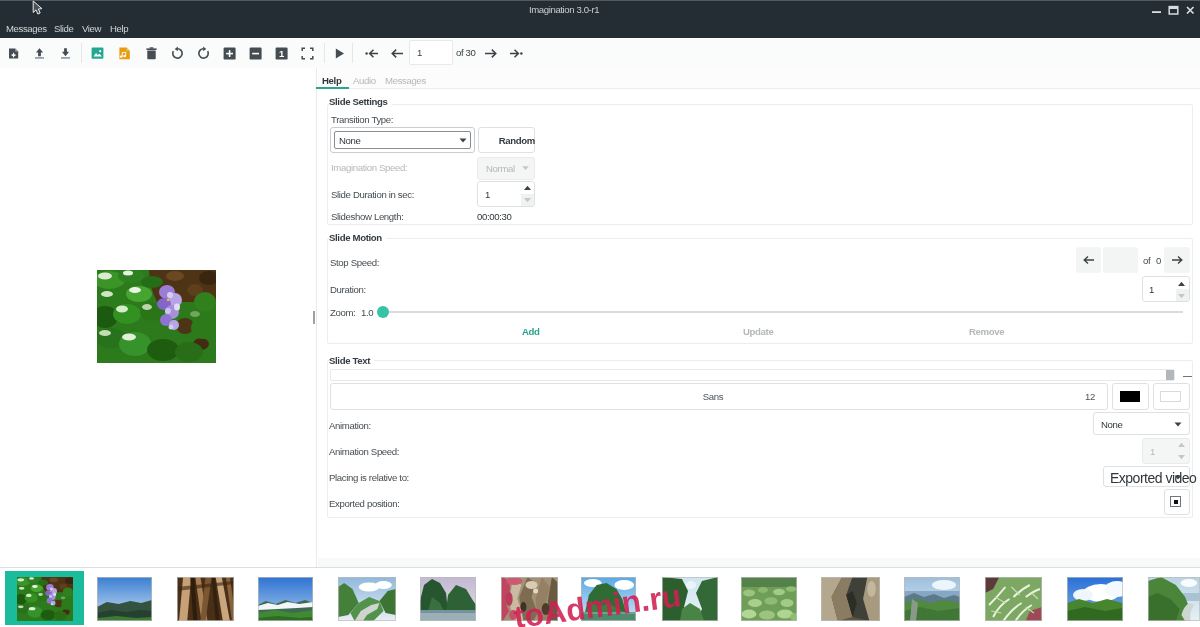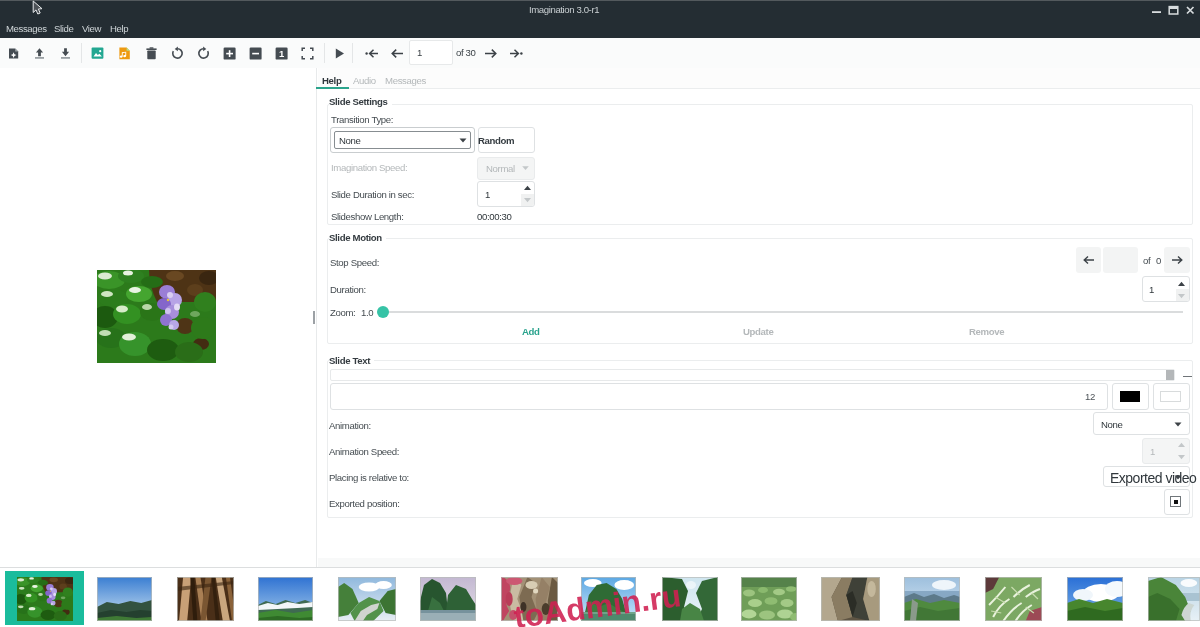--- a/index.html
+++ b/index.html
@@ -118,21 +118,21 @@
 <div class="frame" style="left:327px;top:104px;width:866px;height:121px"></div>
 <div class="flbl" style="left:329px;top:97px">Slide Settings</div>
 <div class="lb" style="left:331px;top:115px">Transition Type:</div>
 <div class="ab" style="left:330px;top:127px;width:145px;height:26px;background:#fff;border:1px solid #c9cdcf;border-radius:3px;box-sizing:border-box"></div>
 <div class="ab" style="left:334px;top:131px;width:137px;height:18px;background:#fff;border:1px solid #878d91;border-radius:2px;box-sizing:border-box"></div>
 <div class="lb" style="left:339px;top:136px;color:#30373c">None</div>
 <svg class="ab" style="left:458px;top:137px" width="10" height="7" viewBox="0 0 10 7">
       <path d="M1.5 1.5 L5 5.5 L8.5 1.5 z" fill="#3c4247"></path>
     </svg>
 <div class="btn" style="left:478px;top:127px;width:57px;height:26px"></div>
-<div class="lb bld" style="left:478px;top:136px;width:34px;text-align:center;color:#343b40">Random</div>
+<div class="lb bld" style="left:478px;top:136px;width:57px;text-align:right;color:#343b40">Random</div>
 <div class="lb dim" style="left:331px;top:163px">Imagination Speed:</div>
 <div class="dis" style="left:477px;top:157px;width:58px;height:23px"></div>
 <div class="lb dim" style="left:486px;top:164px">Normal</div>
 <svg class="ab" style="left:521px;top:165px" width="9" height="6" viewBox="0 0 9 6">
       <path d="M1.2 1.2 L4.5 5 L7.8 1.2 z" fill="#c3c7c9"></path>
     </svg>
 <div class="lb" style="left:331px;top:190px">Slide Duration in sec:</div>
 <div class="btn" style="left:477px;top:181px;width:58px;height:26px"></div>
 <div class="ab" style="left:521px;top:194px;width:13px;height:12px;background:#f0f1f1;border-radius:0 0 2px 0"></div>
 <div class="lb" style="left:485px;top:190px;color:#30373c">1</div>
@@ -174,20 +174,21 @@
 <div class="ab" style="left:377px;top:306px;width:12px;height:12px;border-radius:50%;background:#36c3a6"></div>
 <div class="lb bld" style="left:522px;top:327px;color:#2aa38d">Add</div>
 <div class="lb bld dim" style="left:743px;top:327px">Update</div>
 <div class="lb bld dim" style="left:969px;top:327px">Remove</div>
 <div class="frame" style="left:327px;top:360px;width:866px;height:158px"></div>
 <div class="flbl" style="left:329px;top:356px">Slide Text</div>
 <div class="ab" style="left:330px;top:369px;width:845px;height:12px;background:#fff;border:1px solid #e7e9ea;border-radius:2px;box-sizing:border-box"></div>
 <div class="ab" style="left:1166px;top:370px;width:8px;height:10px;background:#b4b7b9"></div>
 <div class="ab" style="left:1183px;top:375.5px;width:9px;height:1.6px;background:#6f7478"></div>
 <div class="btn" style="left:330px;top:383px;width:778px;height:27px"></div>
+<div class="lb" style="left:330px;top:392px;width:766px;text-align:center;color:#4d5358">Sans</div>
 <div class="lb" style="left:1085px;top:392px;color:#4d5358">12</div>
 <div class="btn" style="left:1112px;top:383px;width:37px;height:27px"></div>
 <div class="ab" style="left:1120px;top:391px;width:20px;height:11px;background:#000"></div>
 <div class="btn" style="left:1153px;top:383px;width:37px;height:27px"></div>
 <div class="ab" style="left:1160px;top:391px;width:21px;height:11px;background:#fff;border:1px solid #d8dbdc;box-sizing:border-box"></div>
 <div class="lb" style="left:329px;top:421px">Animation:</div>
 <div class="btn" style="left:1093px;top:412px;width:97px;height:23px"></div>
 <div class="lb" style="left:1101px;top:420px;color:#30373c">None</div>
 <svg class="ab" style="left:1173px;top:421px" width="10" height="7" viewBox="0 0 10 7">
       <path d="M1.5 1.5 L5 5.5 L8.5 1.5 z" fill="#3c4247"></path>

